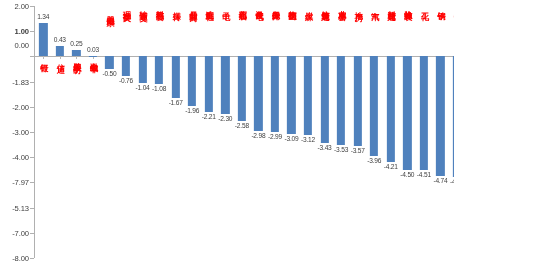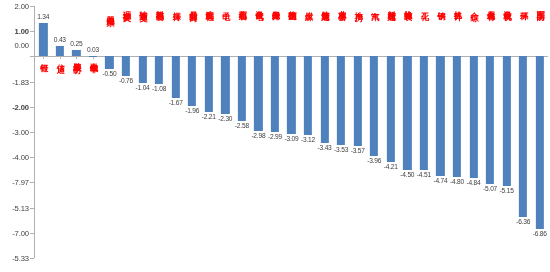--- a/index.html
+++ b/index.html
@@ -2,21 +2,21 @@
 <html><head>
 <meta charset="utf-8">
 <style>
   html, body {
     margin: 0;
     padding: 0;
     background: #ffffff;
   }
   #chart-root {
     position: relative;
-    width: 550px;
+    width: 454px;
     height: 272px;
     background: #ffffff;
     font-family: "Liberation Sans", sans-serif;
     overflow: hidden;
   }
 
   
   #y-axis-labels {
     position: absolute;
     left: 0;
@@ -108,27 +108,27 @@
 </head>
 <body>
 
 <div id="chart-root">
 
   <div id="y-axis-labels">
       <div class="y-tick-label" style="top: 6px;">2.00</div>
       <div class="y-tick-label" style="top: 31.2px; font-weight: bold;">1.00</div>
       <div class="y-tick-label" style="top: 45px;">0.00</div>
       <div class="y-tick-label" style="top: 81.6px;">-1.83</div>
-      <div class="y-tick-label" style="top: 106.8px; font-weight: bold;">-2.00</div>
+      <div class="y-tick-label" style="top: 106.8px;">-2.00</div>
       <div class="y-tick-label" style="top: 132px;">-3.00</div>
       <div class="y-tick-label" style="top: 157.2px;">-4.00</div>
       <div class="y-tick-label" style="top: 182.4px;">-7.97</div>
       <div class="y-tick-label" style="top: 207.6px;">-5.13</div>
       <div class="y-tick-label" style="top: 232.8px;">-7.00</div>
-      <div class="y-tick-label" style="top: 258px;">-5.33</div>
+      <div class="y-tick-label" style="top: 258px;">-8.00</div>
     </div>
   <div id="y-axis-line"></div>
 
   <div id="plot-area">
     <div id="zero-line" style="top: 50.4px;"></div>
   <div class="bar-slot" style="left: 0px; width: 16.5484px;">
         <div class="cat-tick" style="left: 8.27419px; top: 50.4px;"></div>
         <div class="bar" style="width: 8.27419px; background: rgb(79, 129, 189); height: 33.768px; top: 16.632px;"></div>
         <div class="bar-value" style="color: rgb(63, 63, 63); top: 6.632px;">1.34</div>
         <div class="cat-label" style="color: rgb(255, 0, 0); top: 52.4px;">银行</div>

